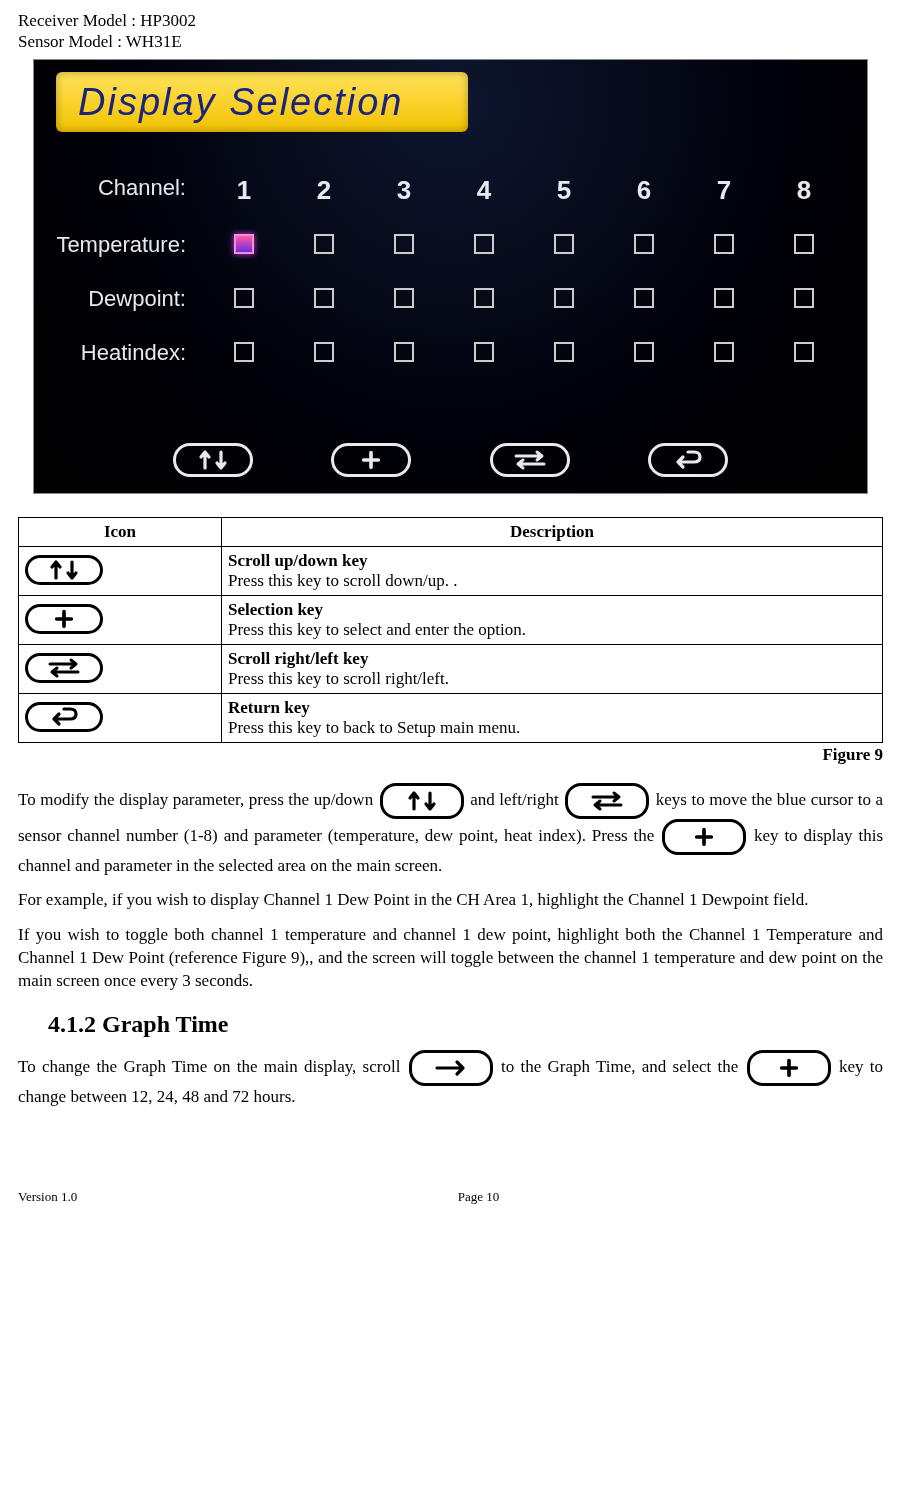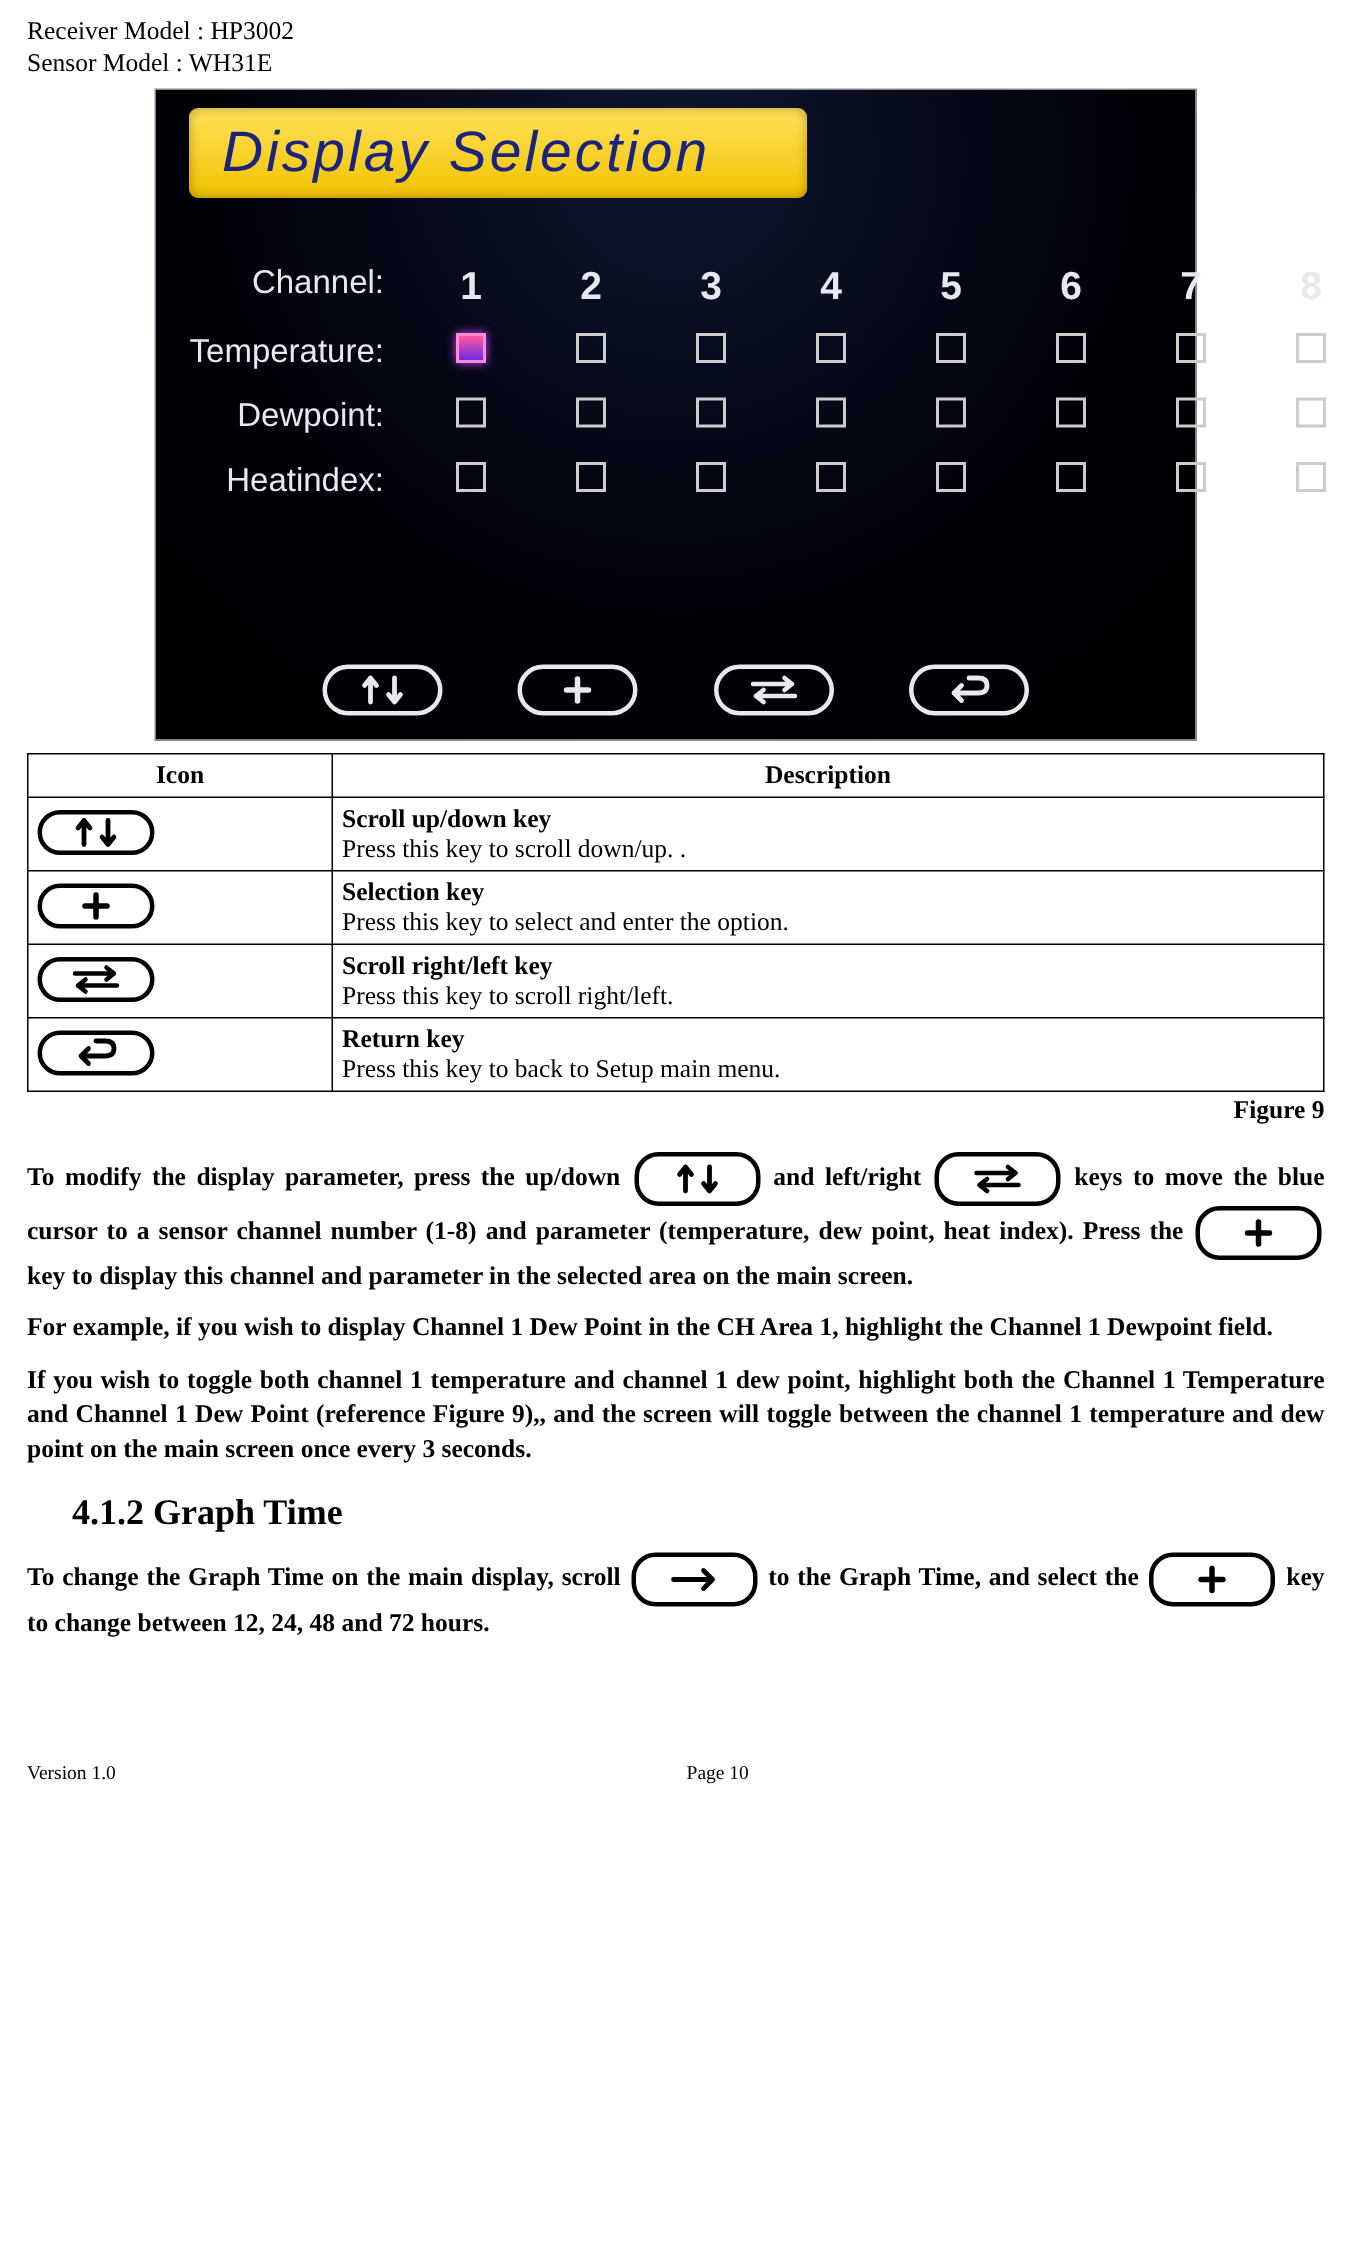--- a/index.html
+++ b/index.html
@@ -12,23 +12,23 @@
     width: 901px;
     box-sizing: border-box;
   }
   .header-right {
     font-size: 17px;
     line-height: 1.25;
     margin-bottom: 6px;
   }
   
   .device-shot {
-    width: 695px;
+    width: 835px;
     height: 435px;
-    margin: 0 auto 8px auto;
+    margin: 0 auto 23px auto;
     background: radial-gradient(circle at 50% 10%,#0e1730 0%,#000008 60%,#000 100%);
     border: 1px solid #888;
     box-sizing: border-box;
     position: relative;
     color: #e8e8f0;
     font-family: Arial, sans-serif;
     padding-left: 48px;
   }
   .ds-banner {
     position: absolute;
@@ -44,21 +44,21 @@
     padding-left: 22px;
     letter-spacing: 2px;
     box-shadow: inset 0 0 8px rgba(0,0,0,.3);
   }
   .ds-grid {
     position: absolute;
     left: 0; right: 0;
     top: 115px;
     display: grid;
     grid-template-columns: 170px repeat(8, 80px);
-    row-gap: 15px;
+    row-gap: 26px;
     font-size: 24px;
   }
   .ds-row-label { text-align: right; padding-right: 18px; font-weight: 500; font-size: 22px;}
   .ds-num, .ds-box-cell { text-align: center; }
   .ds-num { font-size: 26px; font-weight: 600; }
   .ds-box {
     display: inline-block;
     width: 20px; height: 20px;
     border: 2px solid #ccc;
     box-sizing: border-box;
@@ -97,21 +97,21 @@
     border: 1px solid #000;
     padding: 4px 6px;
     vertical-align: top;
     text-align: left;
   }
   table.desc th { text-align: center; font-weight: bold; }
   .icon-col { width: 190px; }
   .icon-cell .key-btn { color:#000; border-width:3px; width:78px; height:30px; margin:4px 0;}
   .figure-caption { text-align: right; font-weight: bold; margin: 2px 0 18px 0; }
   
-  .para { text-align: justify; margin: 12px 0; line-height: 1.35; font-weight: bold; }
+  .para { text-align: justify; margin: 12px 0; line-height: 1.35; }
   .inline-btn {
     display:inline-flex;
     align-items:center;
     justify-content:center;
     width:78px; height:30px;
     border:3px solid #000;
     border-radius:16px;
     vertical-align: middle;
     margin: 0 2px;
   }

